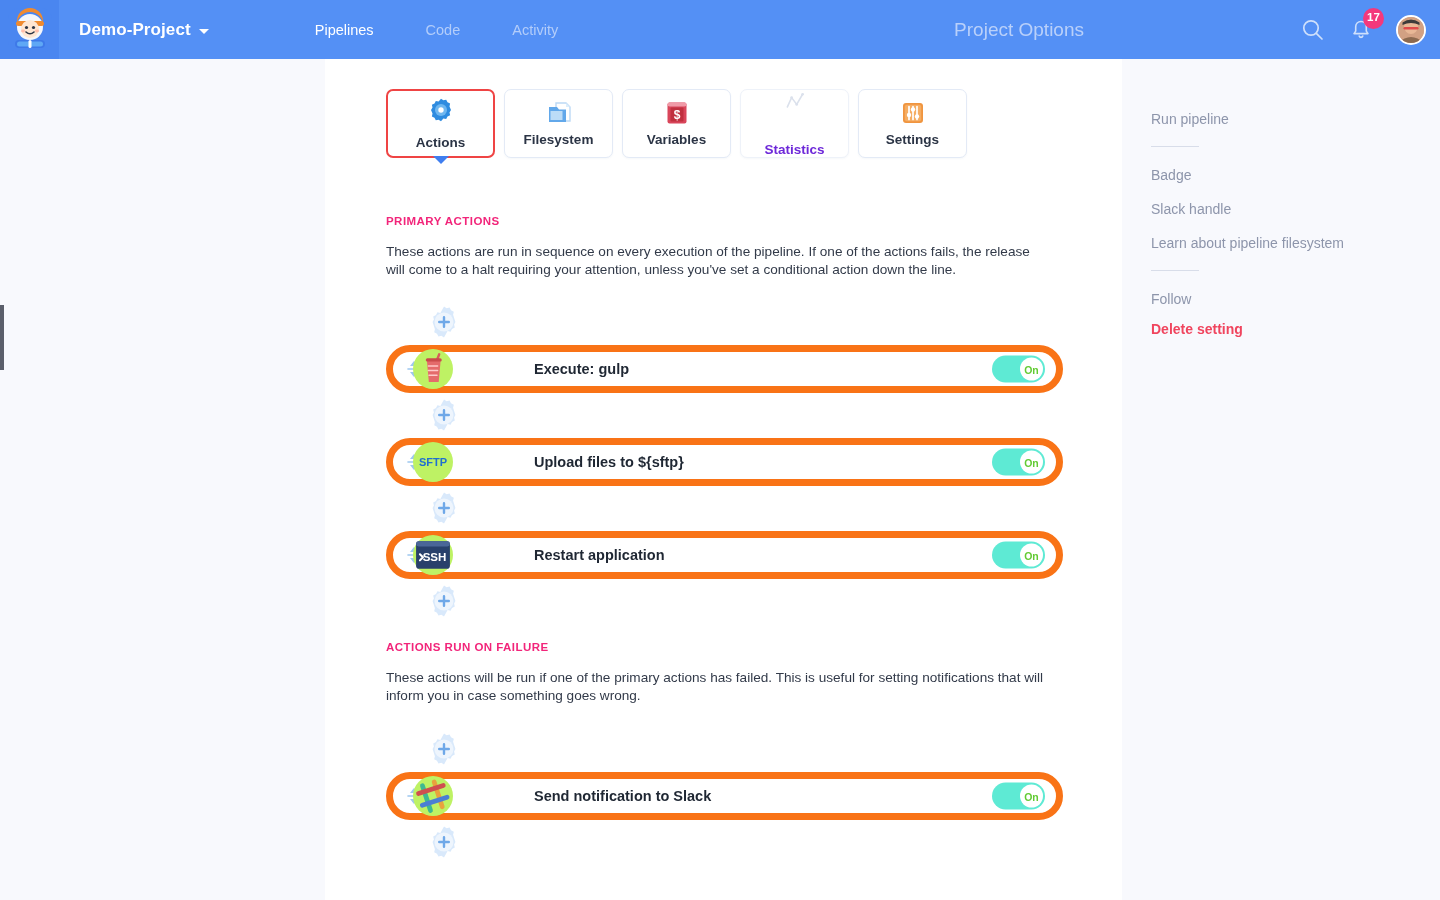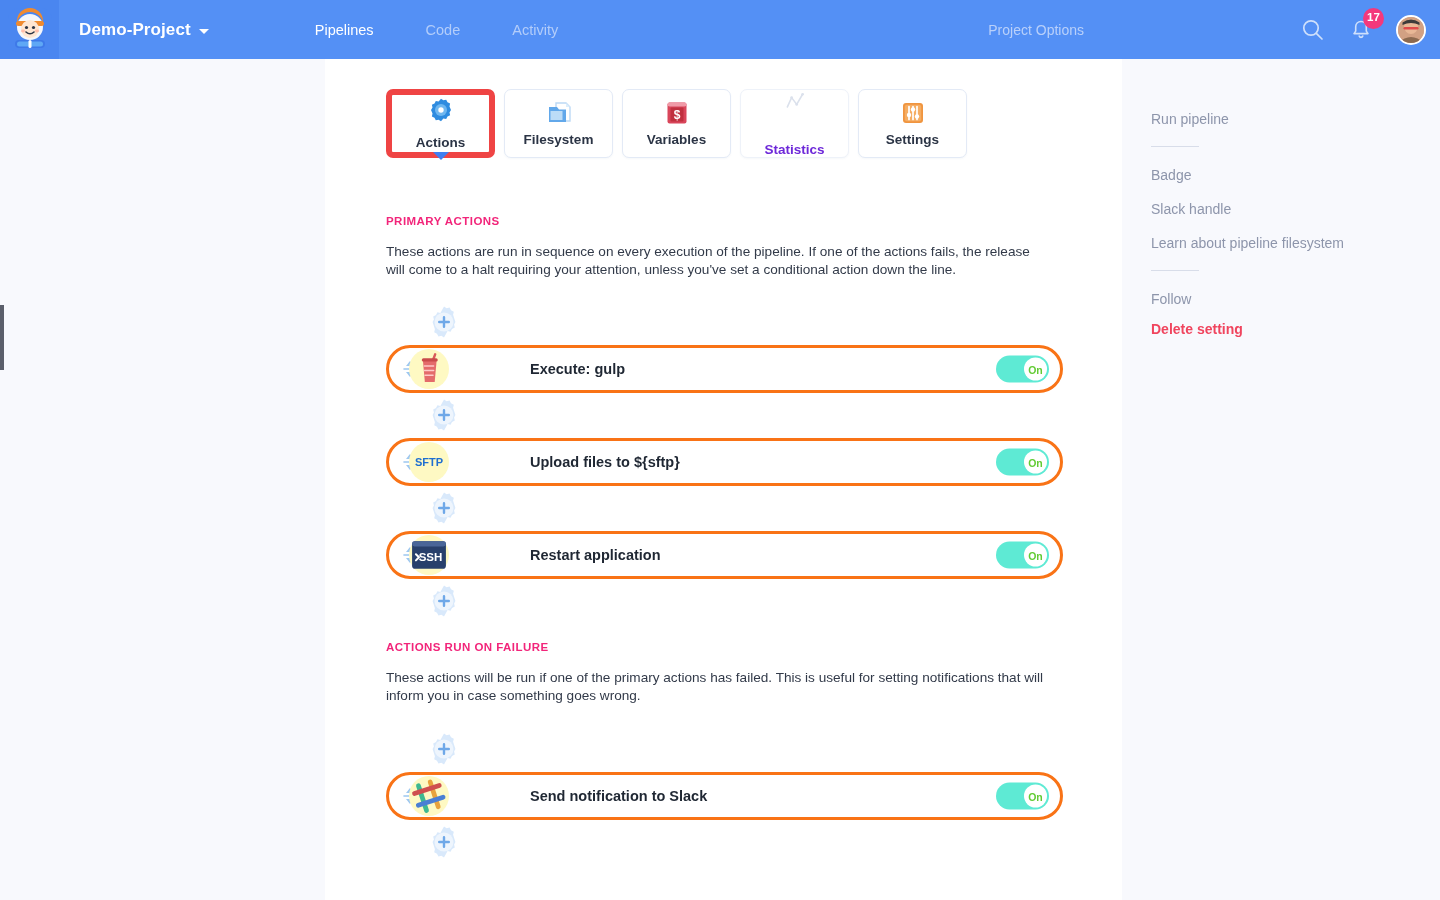--- a/index.html
+++ b/index.html
@@ -53,21 +53,21 @@
   }
   .nav-link.dim { color: #b3cdfa; }
 
   .topbar-right {
     margin-left: auto;
     display: flex; align-items: center;
     gap: 22px;
     padding-right: 14px;
   }
   .project-options {
-    color: #b9d0fa; font-size: 14px;
+    color: #b9d0fa; font-size: 19px;
     margin-right: 194px; white-space: nowrap;
   }
   .icon-btn { position: relative; width: 26px; height: 26px; }
   .badge-count {
     position: absolute; top: -9px; right: -10px;
     min-width: 21px; height: 21px; padding: 0 4px;
     border-radius: 11px;
     background: #f4387c; color: #fff;
     font-size: 11.5px; font-weight: bold;
     display: flex; align-items: center; justify-content: center;
@@ -116,21 +116,21 @@
     border: 1px solid #e3eaf6;
     border-radius: 7px;
     background: #ffffff;
     display: flex; flex-direction: column;
     align-items: center; justify-content: center;
     gap: 6px;
     position: relative;
     box-shadow: 0 1px 2px rgba(80,110,160,.05);
   }
   .tab-label { font-size: 13.5px; color: #2b3445; font-weight: bold; }
-  .tab.active { border: 6px solid #ef4444; box-shadow: none; gap: 12px; }
+  .tab.active { border: 2px solid #ef4444; box-shadow: none; gap: 12px; }
   .tab.active .tab-label { color: #2b3445; }
   .tab.active::after {
     content: ""; position: absolute;
     bottom: -8px; left: 50%; margin-left: -8px;
     width: 0; height: 0;
     border-left: 8px solid transparent;
     border-right: 8px solid transparent;
     border-top: 8px solid #3f7ef0;
   }
   .tab.disabled .tab-label { color: #6d28d9; margin-top: 24px; }
@@ -159,42 +159,42 @@
   .connector {
     width: 34px; height: 34px;
     margin-left: 41px;
     position: relative;
   }
   .plus-gear { width: 34px; height: 34px; display: block; }
 
   .action-row {
     position: relative;
     width: 677px; height: 48px;
-    border: 3px solid #f97316;
+    border: 7px solid #f97316;
     border-radius: 24px;
     background: #ffffff;
     display: flex; align-items: center;
   }
   .drag-handle {
     width: 22px; height: 26px;
     margin-left: 10px;
     flex: 0 0 22px;
   }
   .badge-gear {
     position: absolute; left: 40px; top: 50%;
     transform: translate(-50%, -50%);
     width: 56px; height: 56px;
   }
   .badge-gear svg { display: block; width: 56px; height: 56px; }
   .badge-inner {
     position: absolute; left: 50%; top: 50%;
     transform: translate(-50%, -50%);
     width: 40px; height: 40px;
     border-radius: 50%;
-    background: #fef9c3;
+    background: #bef264;
     display: flex; align-items: center; justify-content: flex-start;
   }
   .action-title {
     margin-left: 109px;
     font-size: 14.5px; font-weight: bold; color: #1f2733;
     white-space: nowrap;
   }
   .toggle {
     position: absolute; right: 11px; top: 50%;
     transform: translateY(-50%);

